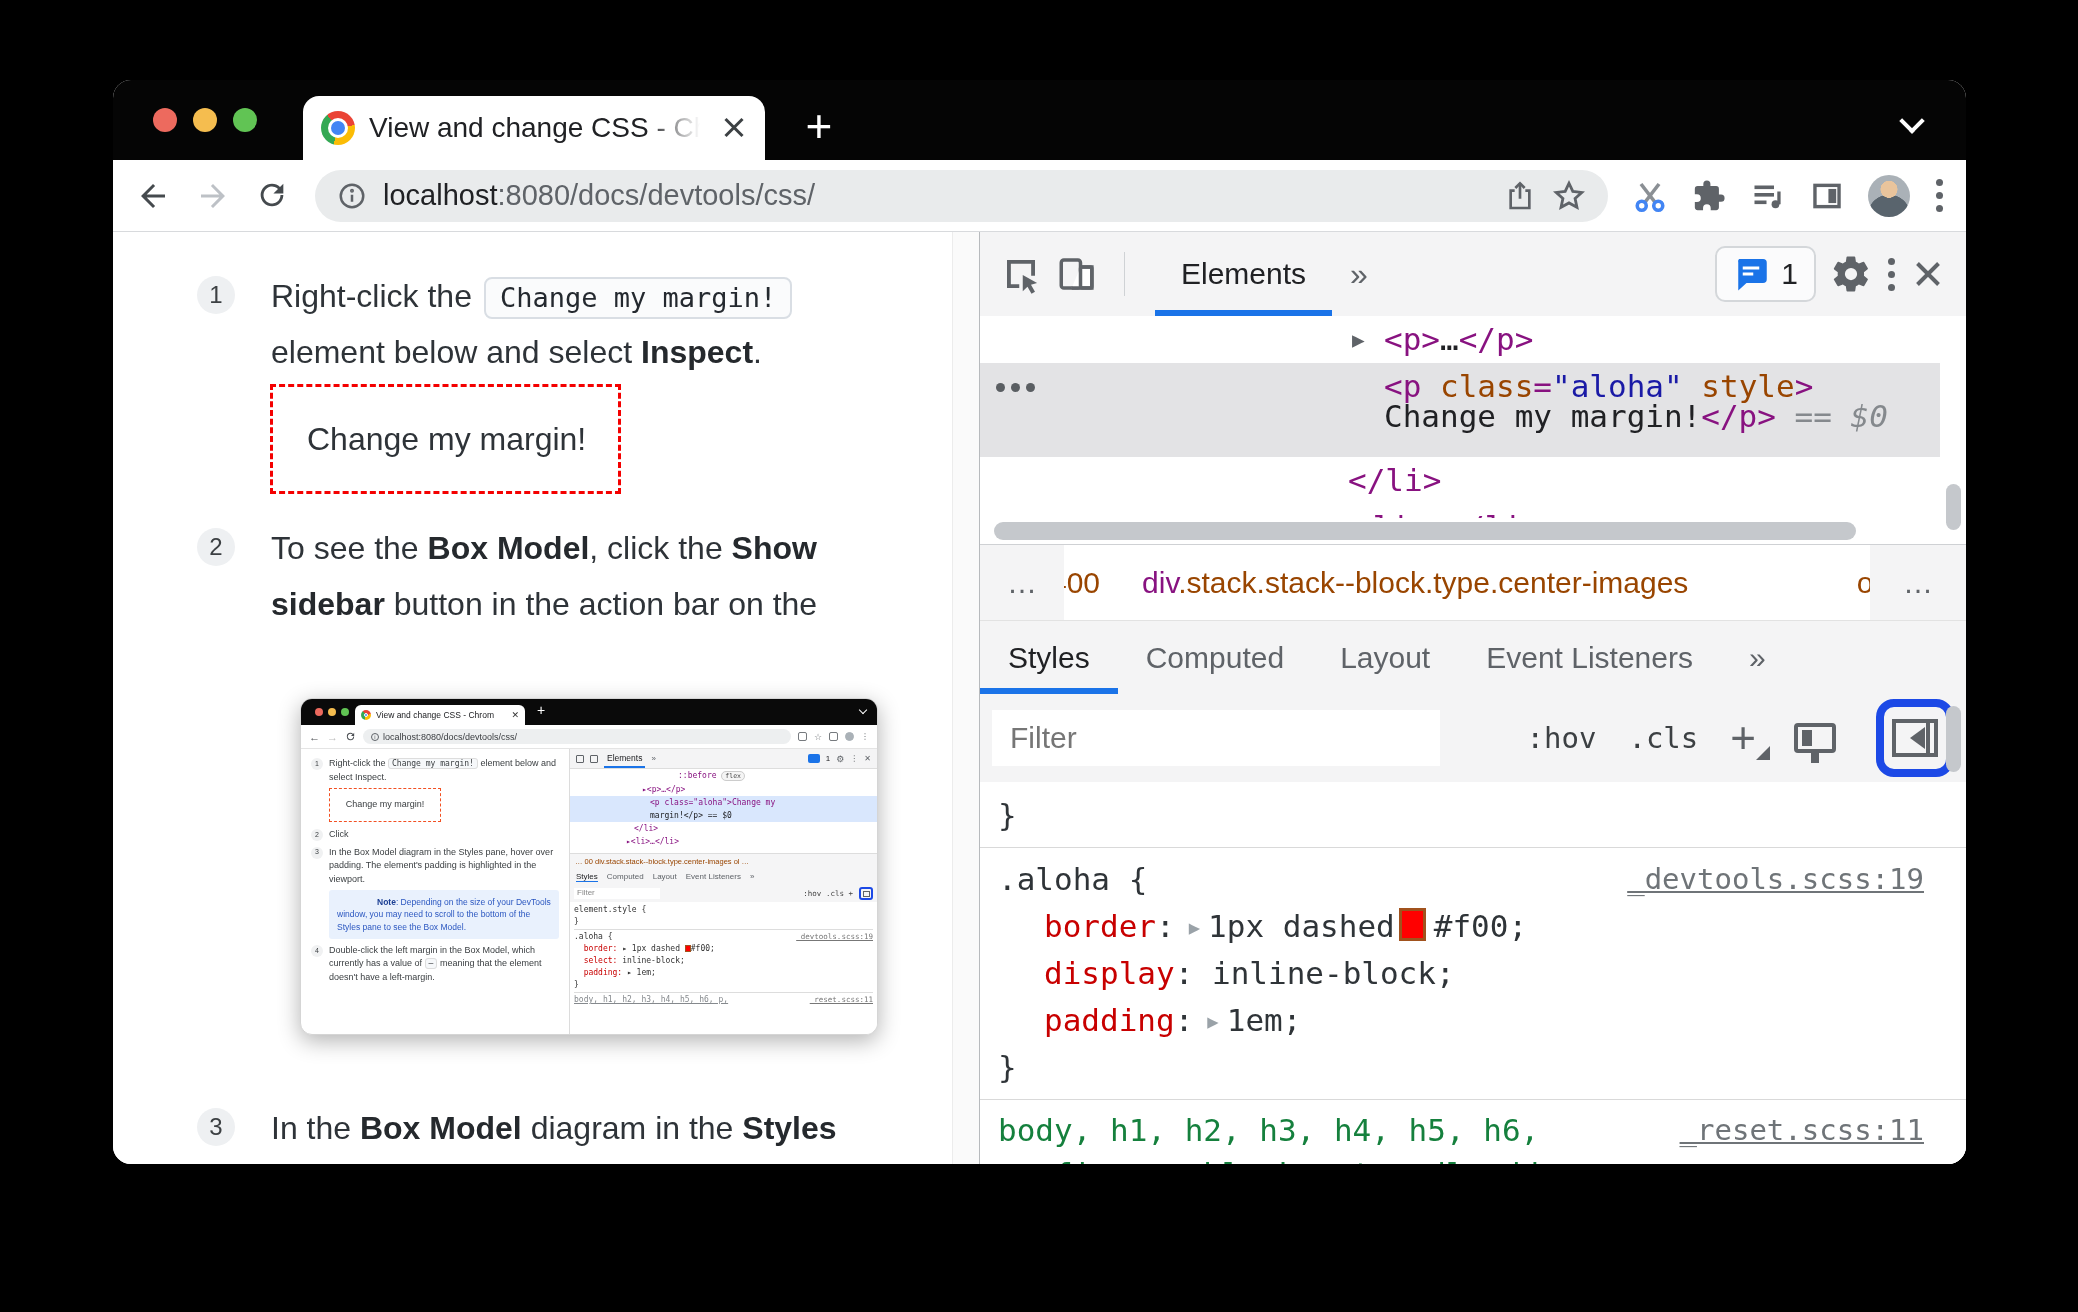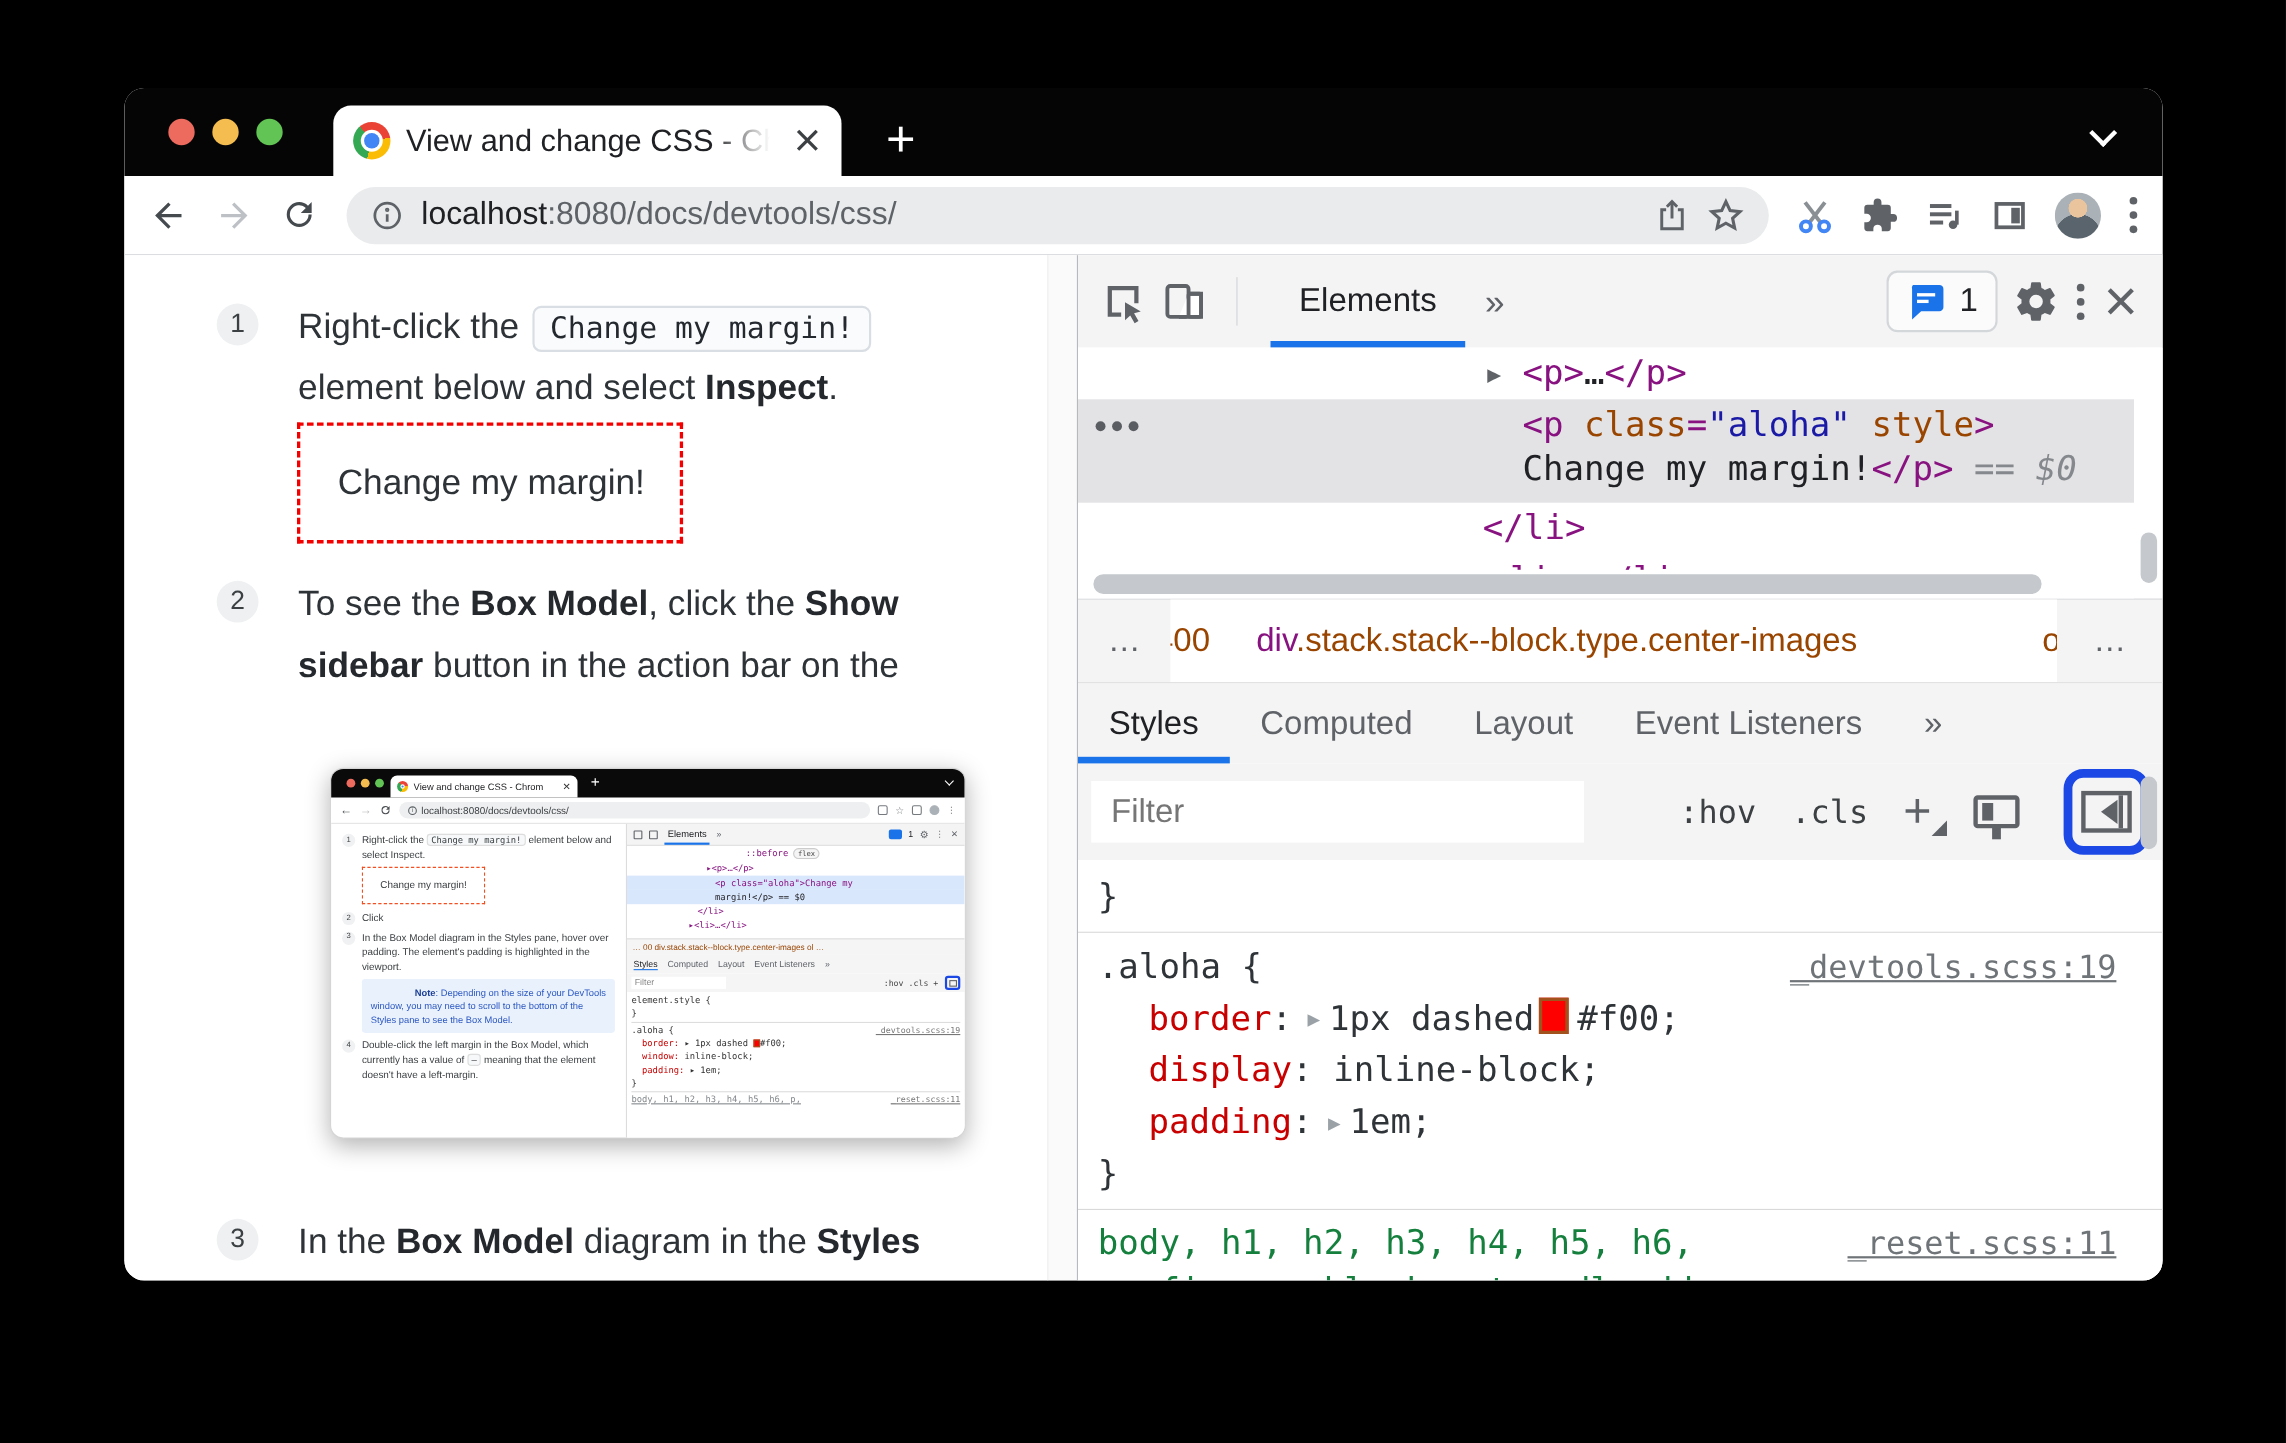--- a/index.html
+++ b/index.html
@@ -439,21 +439,21 @@
               <span class="m-bluebox">
                   <i></i>
                 </span>
             </div>
             <div class="m-styles">
               <div>element.style {</div>
               <div>}</div>
               <div class="m-hr"></div>
               <div><span class="lnk">_devtools.scss:19</span><span>.aloha {</span></div>
               <div>&nbsp;&nbsp;<span class="prop">border:</span><span> ▸ 1px dashed </span><span class="sw"></span><span>#f00;</span></div>
-              <div>&nbsp;&nbsp;<span class="prop">window:</span><span> inline-block;</span></div>
+              <div>&nbsp;&nbsp;<span class="prop">select:</span><span> inline-block;</span></div>
               <div>&nbsp;&nbsp;<span class="prop">padding:</span><span> ▸ 1em;</span></div>
               <div>}</div>
               <div class="m-hr"></div>
               <div><span class="lnk">_reset.scss:11</span><span class="gry">body, h1, h2, h3, h4, h5, h6, p,</span></div>
             </div>
           </div>
         </div>
       </div>
 
       <div class="step-num" style="left:84px;top:876px">3</div>
@@ -518,21 +518,21 @@
         </div>
         <div class="dom-sel">
           <span class="sel-dots">
               <i></i>
               <i></i>
               <i></i>
             </span>
           <div class="sel-line" style="top:0">
             <span class="tag">&lt;p</span><span class="attr"> class</span><span class="tag">=</span><span class="aval">"aloha"</span><span class="attr"> style</span><span class="tag">&gt;</span>
           </div>
-          <div class="sel-line" style="top:40px">
+          <div class="sel-line" style="top:30px">
             <span>Change my margin!</span><span class="tag">&lt;/p&gt;</span><span class="dgray">&nbsp;</span><span class="dgray">==</span><span class="dgray">&nbsp;</span><span class="dollar">$0</span>
           </div>
         </div>
         <div class="dom-row" style="top:141px;padding-left:368px">
           <span class="tag">&lt;/li&gt;</span>
         </div>
         <div class="dom-row" style="top:188px;padding-left:374px">
           <span class="dom-arrow" style="left:342px">▶</span>
           <span class="tag">&lt;li&gt;</span><span>…</span><span class="tag">&lt;/li&gt;</span>
         </div>

